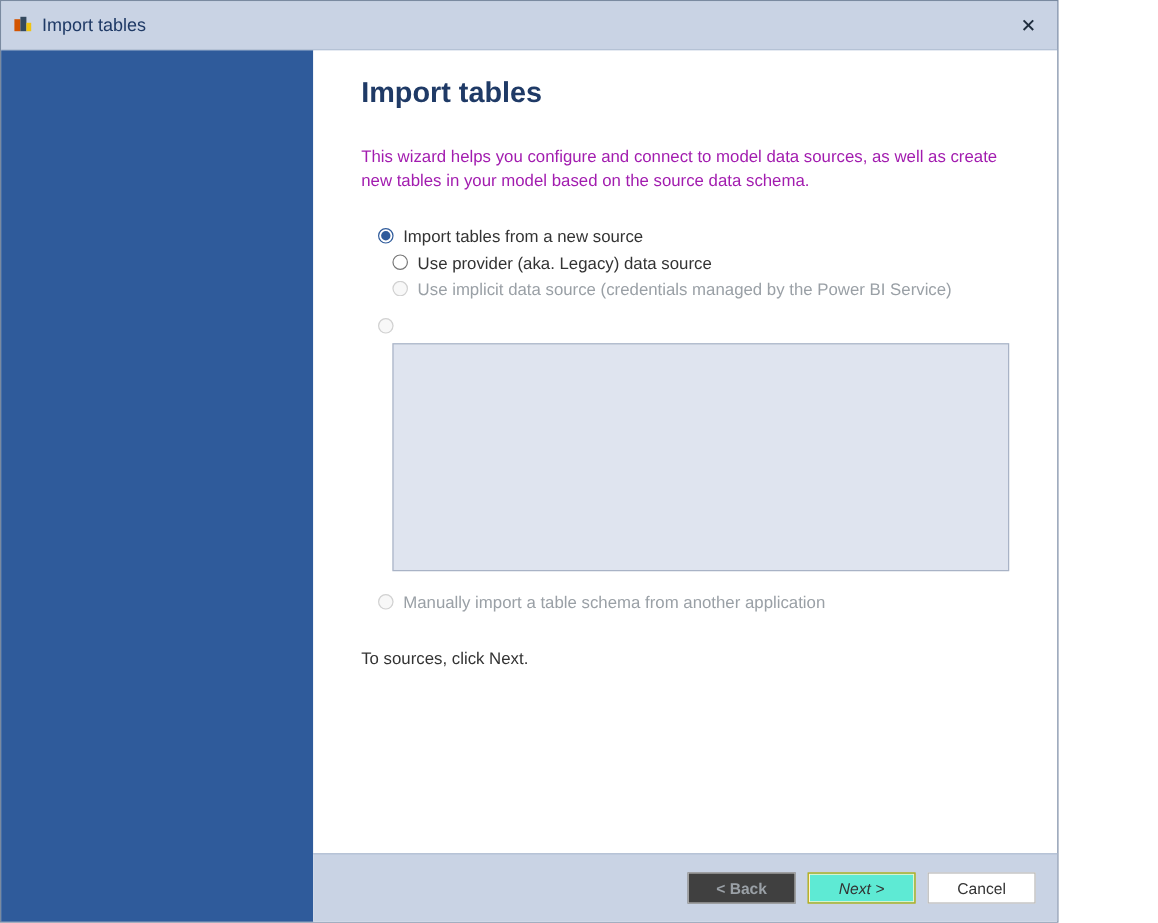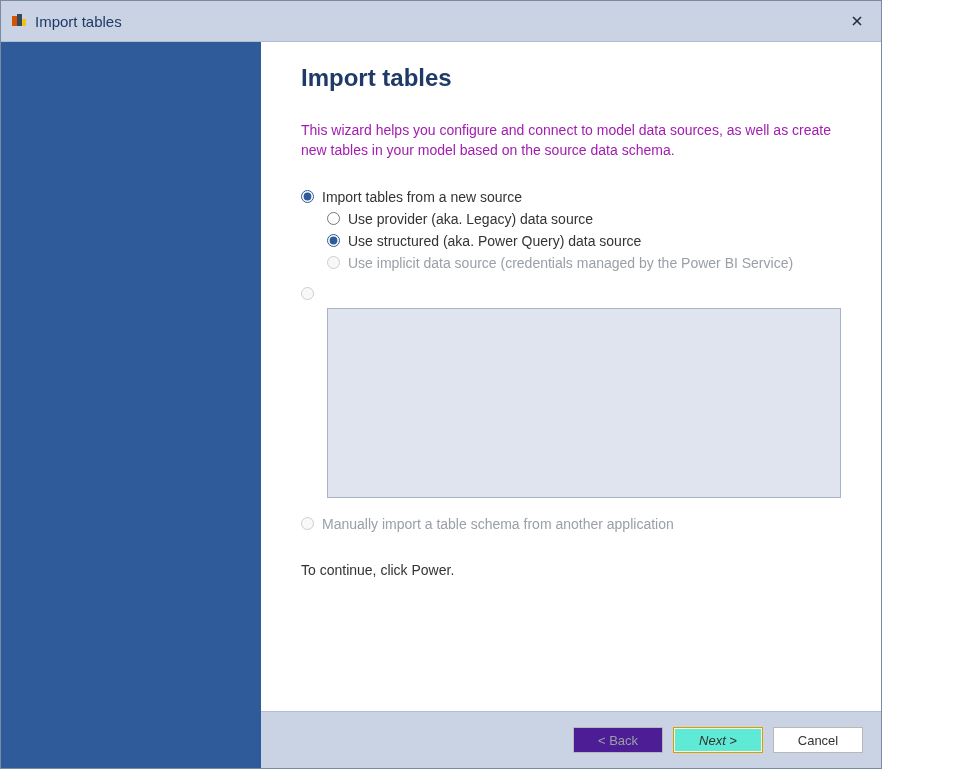--- a/index.html
+++ b/index.html
@@ -79,21 +79,21 @@
     color: #a21caf;
     line-height: 1.45;
     margin-bottom: 28px;
     font-size: 14px;
     max-width: 640px;
   }
   .opt-group { margin-bottom: 16px; }
   .opt {
     display: flex;
     align-items: center;
-    margin: 6px 0;
+    margin: 6px 14px;
     font-size: 14px;
   }
   .opt.sub { margin-left: 26px; }
   .opt.disabled { color: #9aa0a6; }
   .opt input[type="radio"] {
     margin: 0 8px 0 0;
     accent-color: #2f5b9b;
   }
   .opt.disabled input[type="radio"] { cursor: default; }
   .existing-list {
@@ -125,22 +125,23 @@
     padding: 0 14px;
     font-family: inherit;
     font-size: 13px;
     background: #ffffff;
     border: 1px solid #b8b8b8;
     color: #333;
     cursor: pointer;
   }
   .btn:disabled {
     color: #9aa0a6;
-    background: #4c1d95;
+    background: #404040;
     cursor: default;
+    font-weight: bold;
   }
   .btn.primary {
     background: #5eead4;
     border: 1px solid #d6a100;
     box-shadow: inset 0 0 0 1px #fff4cf;
     color: #333;
     font-style: italic;
   }
 </style>
 </head>
@@ -180,42 +181,38 @@
           <label class="opt">
             <input type="radio" name="top" checked="" style="">
             <span>Import tables from a new source</span>
           </label>
 
           <label class="opt sub">
             <input type="radio" name="sub" style="">
             <span>Use provider (aka. Legacy) data source</span>
           </label>
 
-          <label class="opt sub">
-            <input type="radio" name="sub" checked="" style="">
-            <span>Use structured (aka. Power Query) data source</span>
-          </label>
 
           <label class="opt sub disabled">
             <input type="radio" name="sub" disabled="" style="">
             <span>Use implicit data source (credentials managed by the Power BI Service)</span>
           </label>
         </div>
 
         <label class="opt disabled">
           <input type="radio" name="top" disabled="" style="">
         </label>
         <div class="existing-list"></div>
 
         <label class="opt disabled">
           <input type="radio" name="top" disabled="" style="">
           <span>Manually import a table schema from another application</span>
         </label>
 
-        <div class="continue-text">To continue, click Power.</div>
+        <div class="continue-text">To sources, click Next.</div>
       </div>
 
       <div class="footer">
         <button class="btn" disabled="">&lt; Back</button>
         <button class="btn primary">Next &gt;</button>
         <button class="btn">Cancel</button>
       </div>
     </div>
   </div>
 </div>

